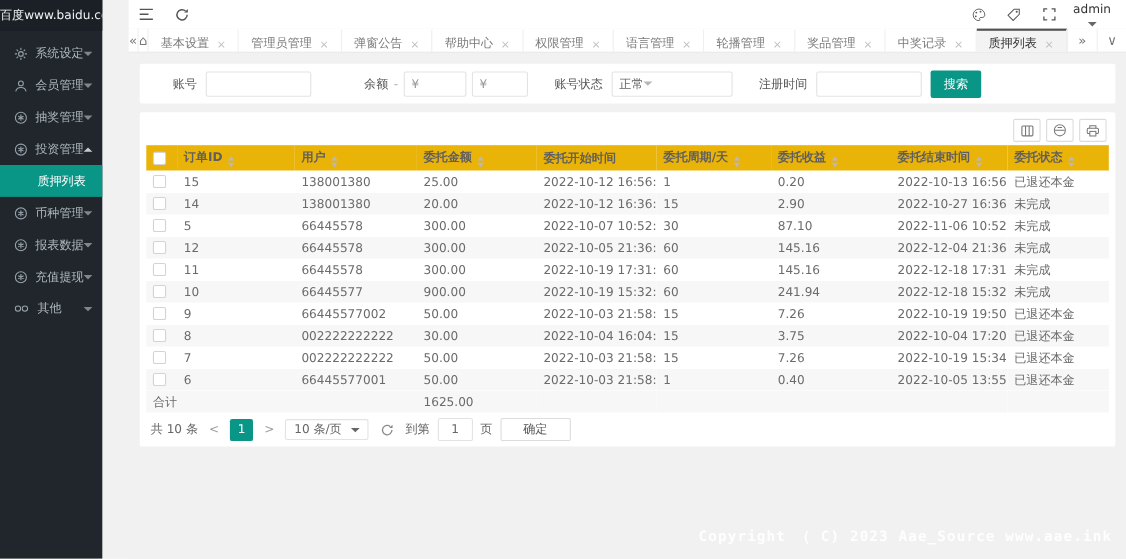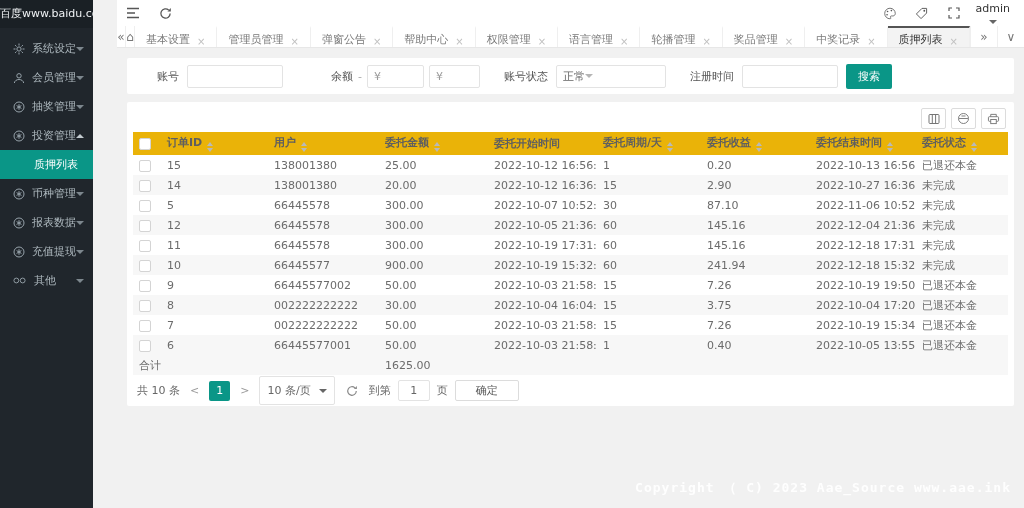--- a/index.html
+++ b/index.html
@@ -55,21 +55,21 @@
   .cb { width:12px; height:12px; border:1px solid #d4d4d4; border-radius:2px; background:#fff; display:inline-block; cursor:pointer; vertical-align:middle; }
   .th-flex { display:inline-flex; align-items:center; }
   .sort { display:inline-flex; flex-direction:column; margin-left:5px; gap:2px; }
   .sort i { width:0; height:0; border-left:3px solid transparent; border-right:3px solid transparent; display:block; }
   .sort .u { border-bottom:4px solid #b9b9b9; }
   .sort .d { border-top:4px solid #b9b9b9; }
   
   .pager { height:31px; display:flex; align-items:center; font-size:11px; color:#666; padding:0 4px; gap:7px; }
   .pg-arrow { color:#9a9a9a; padding:0 3px; cursor:pointer; font-size:11px; }
   .pg-num { min-width:21px; height:20px; background:var(--accent); color:#fff; display:flex; align-items:center; justify-content:center; border-radius:2px; cursor:pointer; }
-  .pg-size { height:29px; border:1px solid #e3e3e3; border-radius:2px; display:flex; align-items:center; padding:0 7px; gap:8px; cursor:pointer; color:#666; }
+  .pg-size { height:19px; border:1px solid #e3e3e3; border-radius:2px; display:flex; align-items:center; padding:0 7px; gap:8px; cursor:pointer; color:#666; }
   .pg-refresh { color:#8a8a8a; cursor:pointer; display:flex; margin:0 4px; }
   .pg-input { width:32px; height:21px; border:1px solid #e3e3e3; border-radius:2px; text-align:center; font-size:11px; color:#666; font-family:inherit; }
   .pg-btn { height:21px; border:1px solid #dcdcdc; background:#fff; padding:0 20px; border-radius:2px; cursor:pointer; font-size:11px; color:#555; }
   
   .copyright { position:absolute; right:13px; bottom:11px; font-family:"DejaVu Sans Mono","Liberation Mono",monospace; font-weight:bold; font-size:13px; letter-spacing:1px; color:#ffffff; opacity:.95; }
 </style>
 </head>
 <body>
 
 <div class="sidebar">

